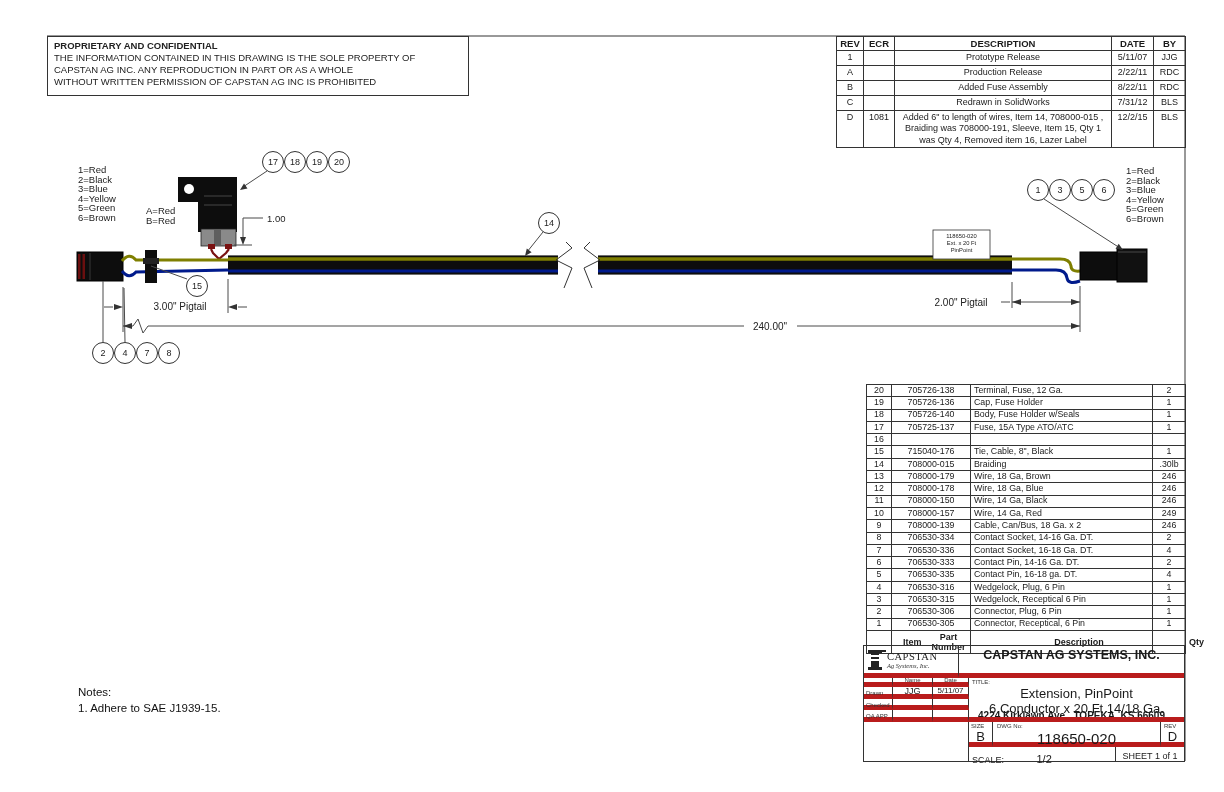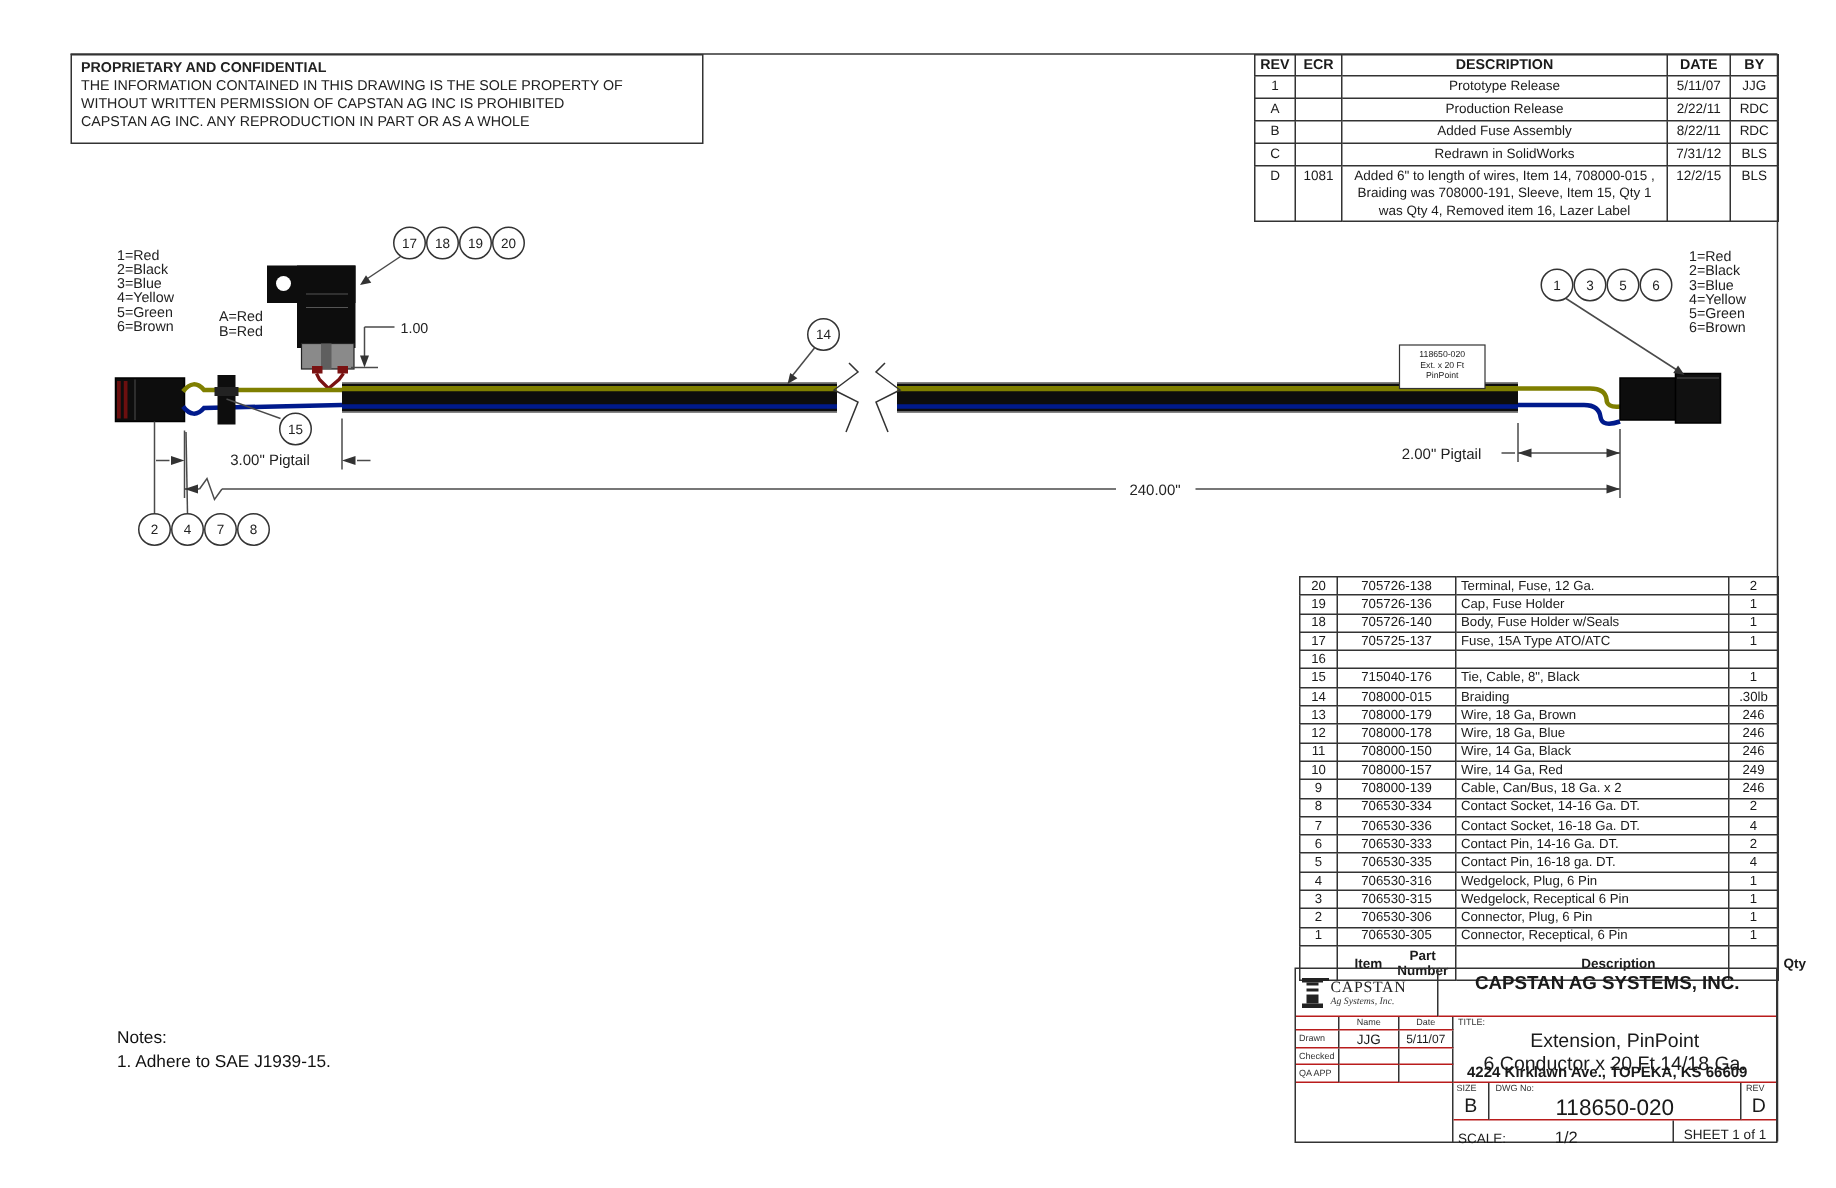--- a/index.html
+++ b/index.html
@@ -18,21 +18,21 @@
   .rev td:nth-child(3){text-align:center;}
   
   .bom{position:absolute;left:866px;top:384px;width:319px;font-size:8.8px;}
   .bom td{border:1px solid #333;padding:0 3px;height:11.3px;line-height:1.1;vertical-align:middle;
           white-space:nowrap;overflow:hidden;}
   .bom td:nth-child(1),.bom td:nth-child(2),.bom td:nth-child(4){text-align:center;}
   .bom th{border:1px solid #333;font-size:9px;font-weight:bold;height:12.5px;text-align:center;padding-left:36px;}
   
   .tb{position:absolute;left:863px;top:645px;width:322px;height:117px;border:1px solid #333;box-sizing:border-box;}
   .tb .cell{position:absolute;box-sizing:border-box;}
-  .br{border-right:1px solid #333;} .bb{border-bottom:1px solid #b91c1c;}
+  .br{border-right:1px solid #333;} .bb{border-bottom:5px solid #b91c1c;}
   .logo-cell{left:0;top:0;width:95px;height:32px;display:flex;align-items:center;padding-left:3px;}
   .logo-txt .nm{font-family:"Liberation Serif","DejaVu Serif",serif;font-size:10.5px;letter-spacing:0.5px;color:#222;}
   .logo-txt .sub{font-family:"Liberation Serif","DejaVu Serif",serif;font-style:italic;font-size:6.5px;color:#333;}
   .company-cell{left:95px;top:0;width:225px;height:32px;text-align:center;padding-top:2px;}
   .company-cell .c1{font-size:12.5px;font-weight:bold;}
   .company-cell .c2{font-size:10px;font-weight:bold;margin-top:48px;}
   .small-lbl{font-size:6px;color:#333;}
   .sign-cell{display:flex;align-items:center;justify-content:center;}
   .title-cell{left:105px;top:32px;width:215px;height:44px;}
   .title-cell .lbl{position:absolute;left:3px;top:1px;}
@@ -237,22 +237,22 @@
       <line x1="1012" y1="302" x2="1080" y2="302" style="stroke:var(--line)" stroke-width="1"></line>
       <polygon points="1012,302 1021,299 1021,305" fill="#333"></polygon>
       <polygon points="1080,302 1071,299 1071,305" fill="#333"></polygon>
       <text x="961" y="306" font-size="10" text-anchor="middle">2.00" Pigtail</text>
     </g>
   </svg>
 
   <div class="prop">
     <div class="t">PROPRIETARY AND CONFIDENTIAL</div>
     <div>THE INFORMATION CONTAINED IN THIS DRAWING IS THE SOLE PROPERTY OF</div>
+    <div>CAPSTAN AG INC. ANY REPRODUCTION IN PART OR AS A WHOLE</div>
     <div>WITHOUT WRITTEN PERMISSION OF CAPSTAN AG INC IS PROHIBITED</div>
-    <div>CAPSTAN AG INC. ANY REPRODUCTION IN PART OR AS A WHOLE</div>
   </div>
 
   <table class="rev">
     <colgroup>
         <col style="width:27px">
         <col style="width:31px">
         <col style="width:217px">
         <col style="width:42px">
         <col style="width:32px">
       </colgroup>

